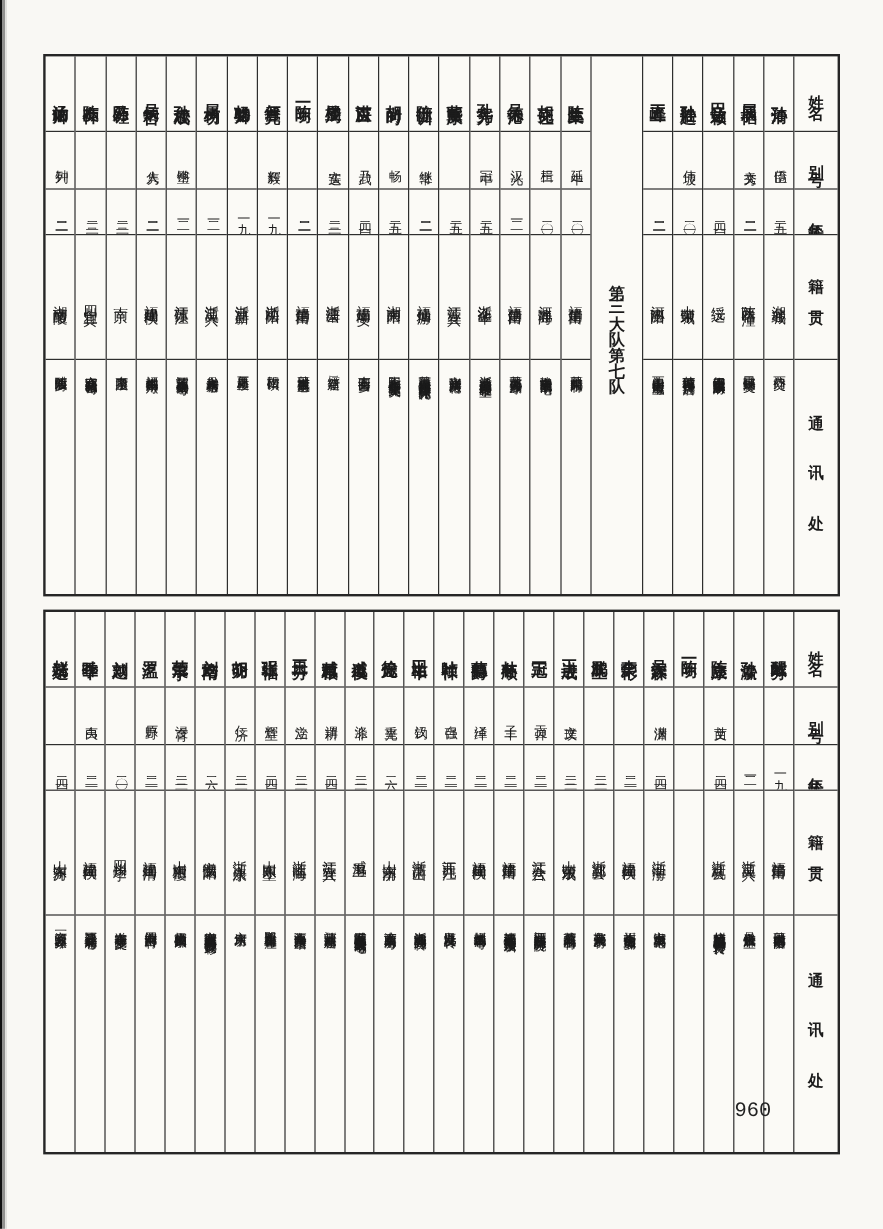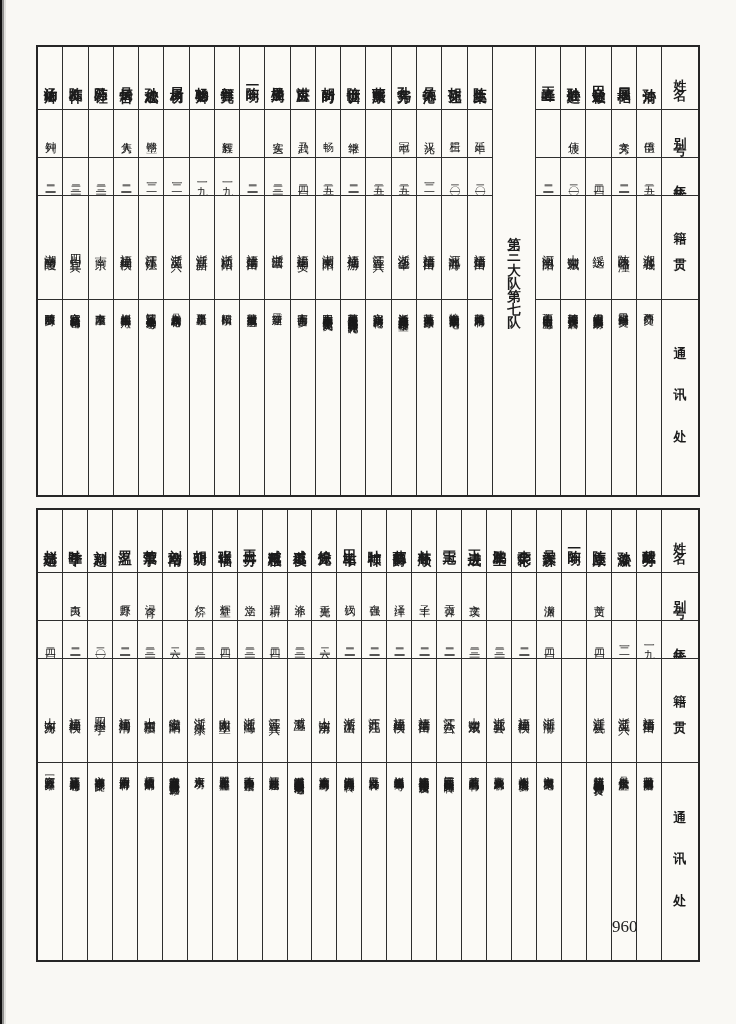--- a/index.html
+++ b/index.html
@@ -46,21 +46,21 @@
   .addr-text{font-size:10.5px;letter-spacing:.5px;max-height:196px;}
   .section-text{font-weight:700;font-size:13.5px;letter-spacing:13px;}
   .hdr-text{font-weight:700;font-size:13px;}
   .ls-name{letter-spacing:9px;}
   .ls-alias{letter-spacing:7px;}
   .ls-age{letter-spacing:2px;}
   .ls-origin{letter-spacing:26px;}
   .ls-addr{letter-spacing:42px;}
   .page-number{
     position:absolute;left:612px;top:917px;
-    font-family:Liberation Serif, serif;font-size:17px;color:#222;
+    font-family:Liberation Mono, monospace;font-size:17px;color:#222;
   }
 </style>
 </head>
 <body>
 
 <div class="scan-edge"></div>
 
 <div class="page">
   <div class="v-table t1" id="table-1">
       <div class="col">

